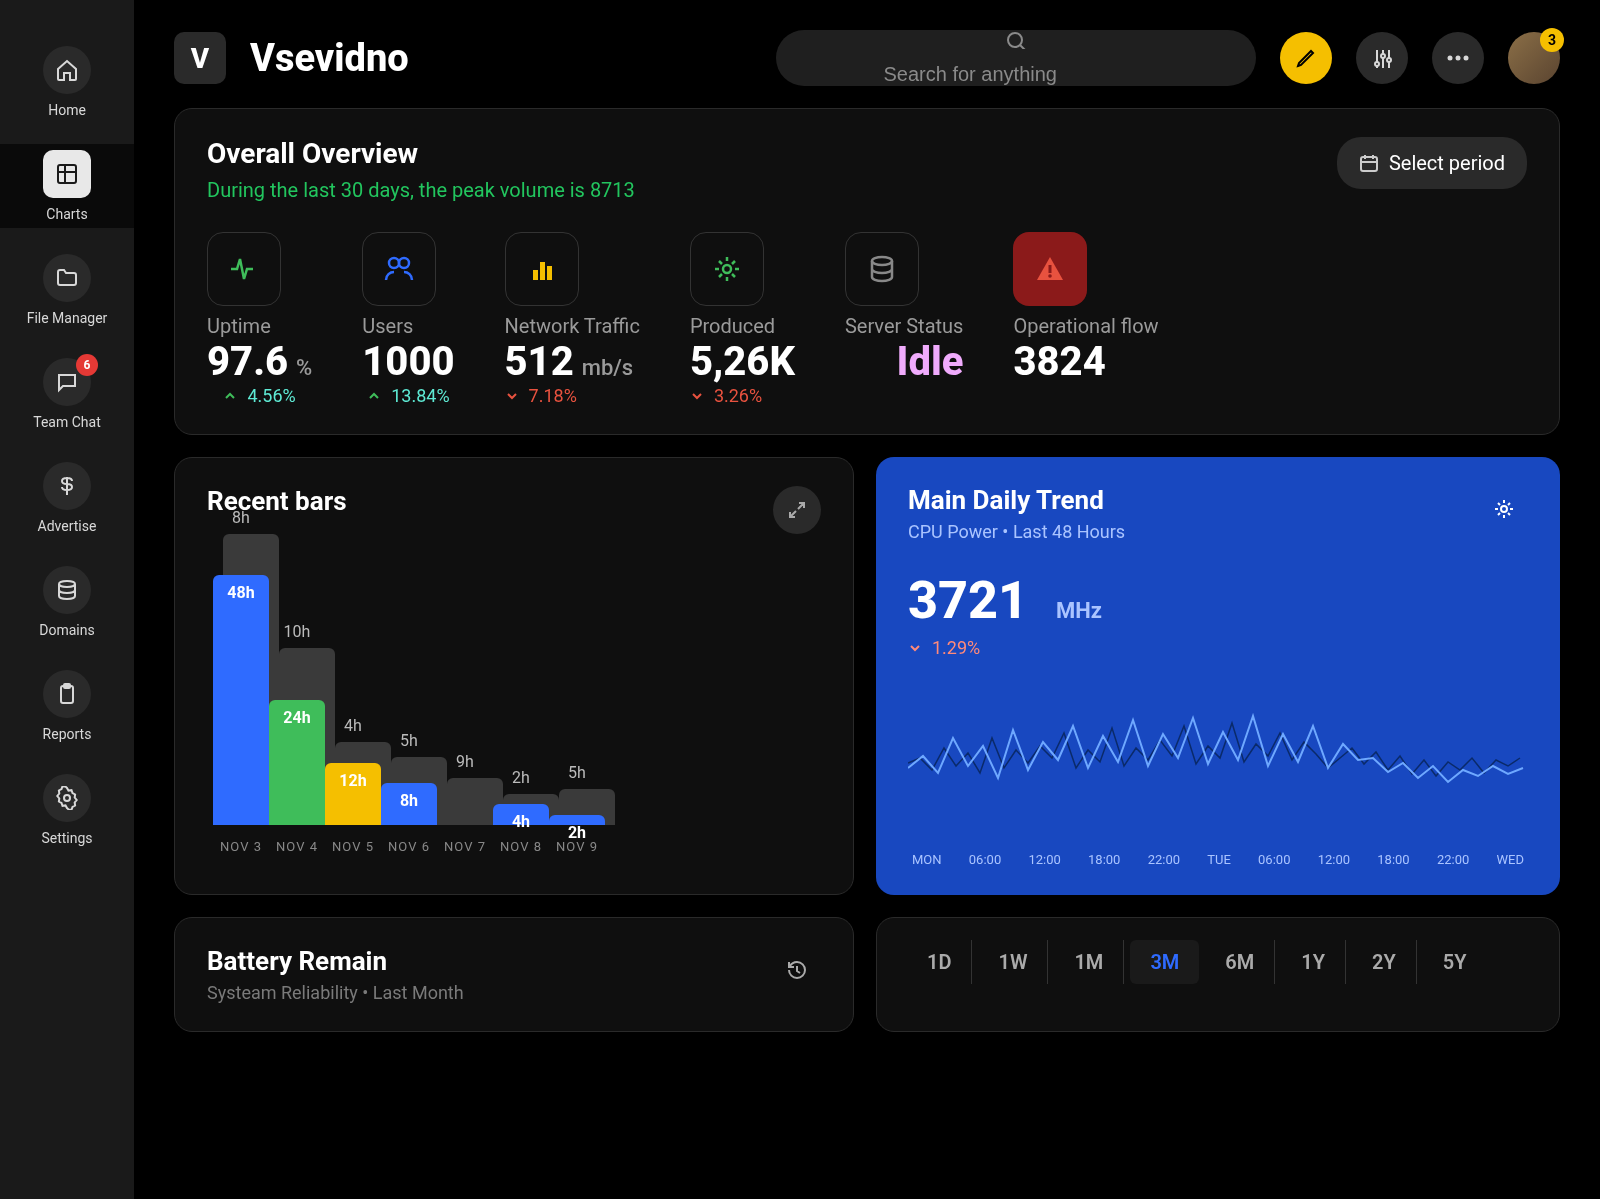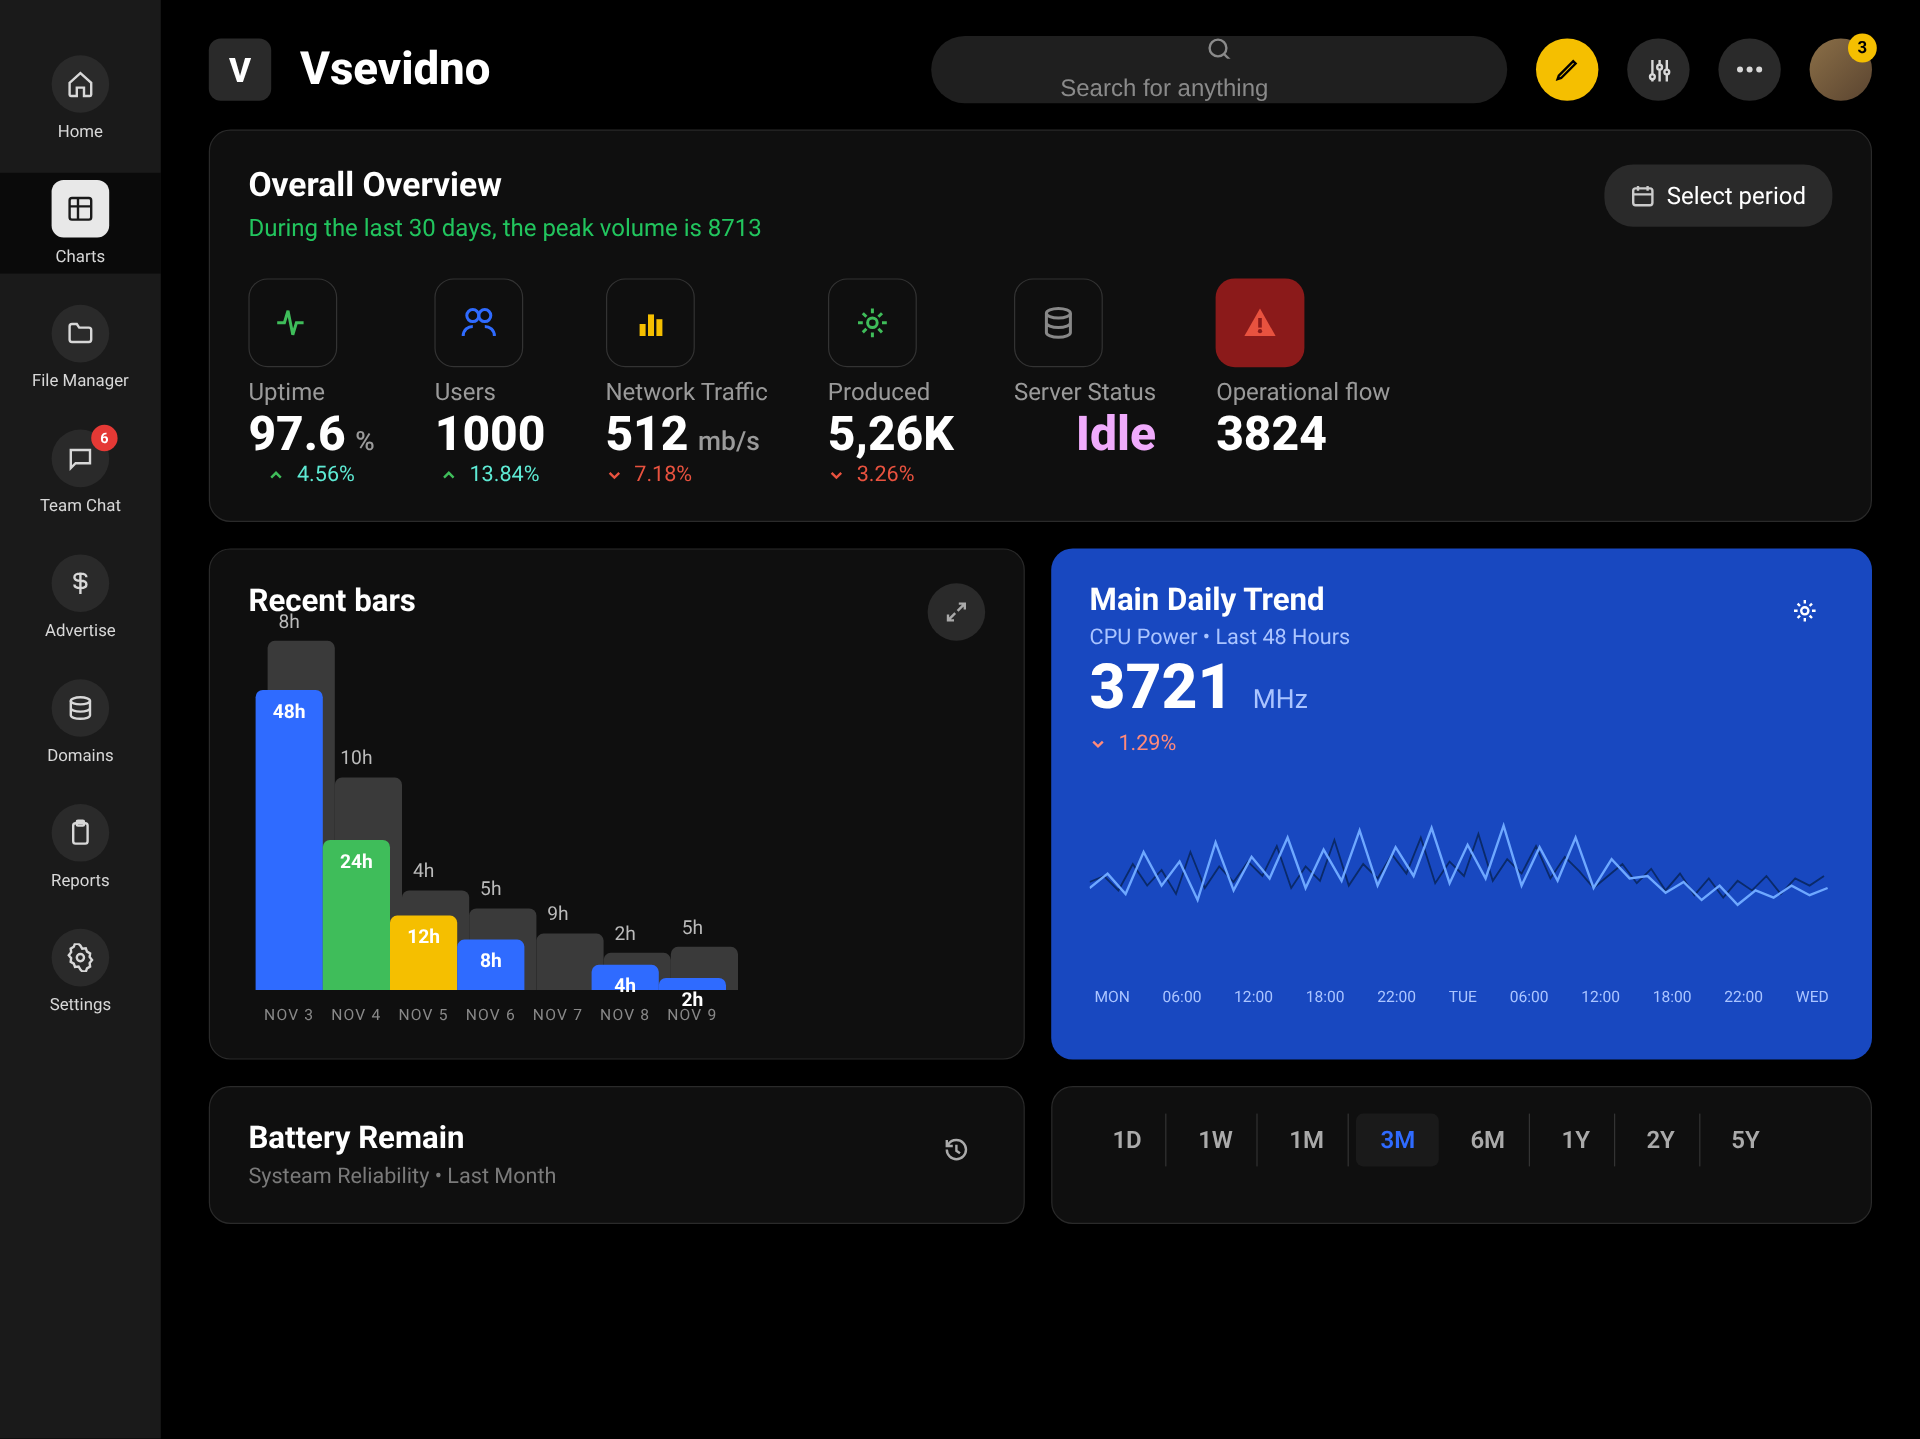--- a/index.html
+++ b/index.html
@@ -261,25 +261,26 @@
   font-weight: 700;
 }
 .card-subtitle {
   font-size: 18px;
   color: #aac4ff;
   margin-top: 6px;
 }
 .trend-value {
   font-size: 52px;
   font-weight: 800;
+  margin-top: 28px;
   display: flex;
   align-items: baseline;
-  gap: 16px;
-}
-.trend-value .unit { font-size: 22px; color: #aac4ff; font-weight: 400; }
+  gap: 28px;
+}
+.trend-value .unit { font-size: 22px; color: #aac4ff; font-weight: 700; }
 .trend-delta {
   color: #ff8a7a;
   font-size: 18px;
   display: flex;
   gap: 10px;
   align-items: center;
   margin-top: 6px;
 }
 .icon-btn {
   width: 48px;

